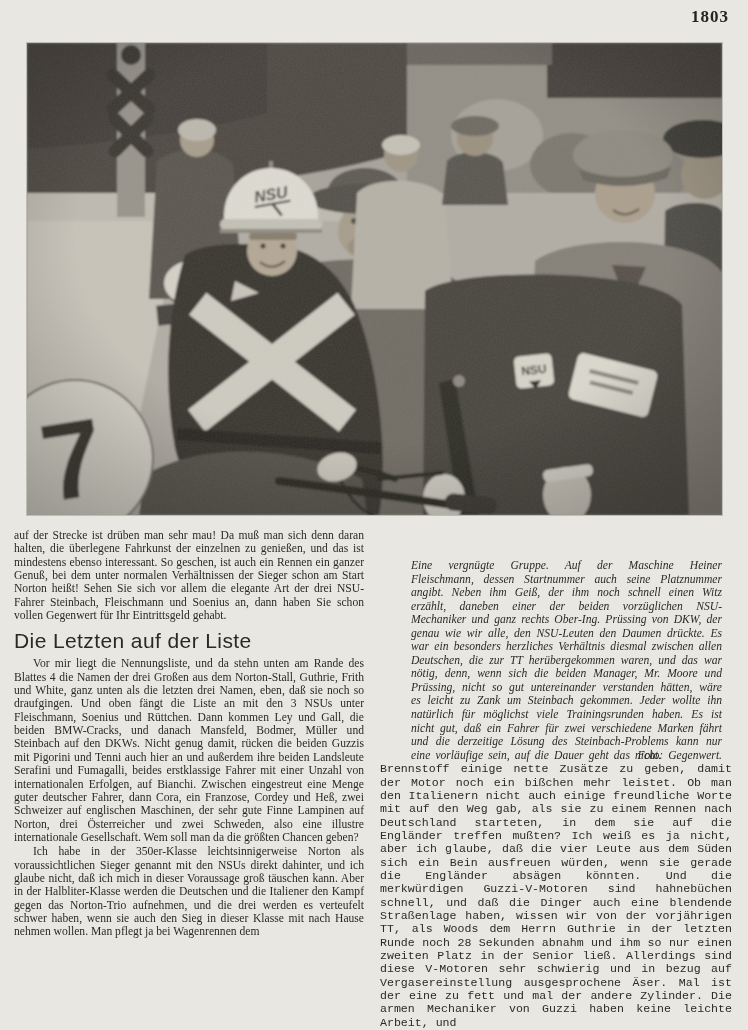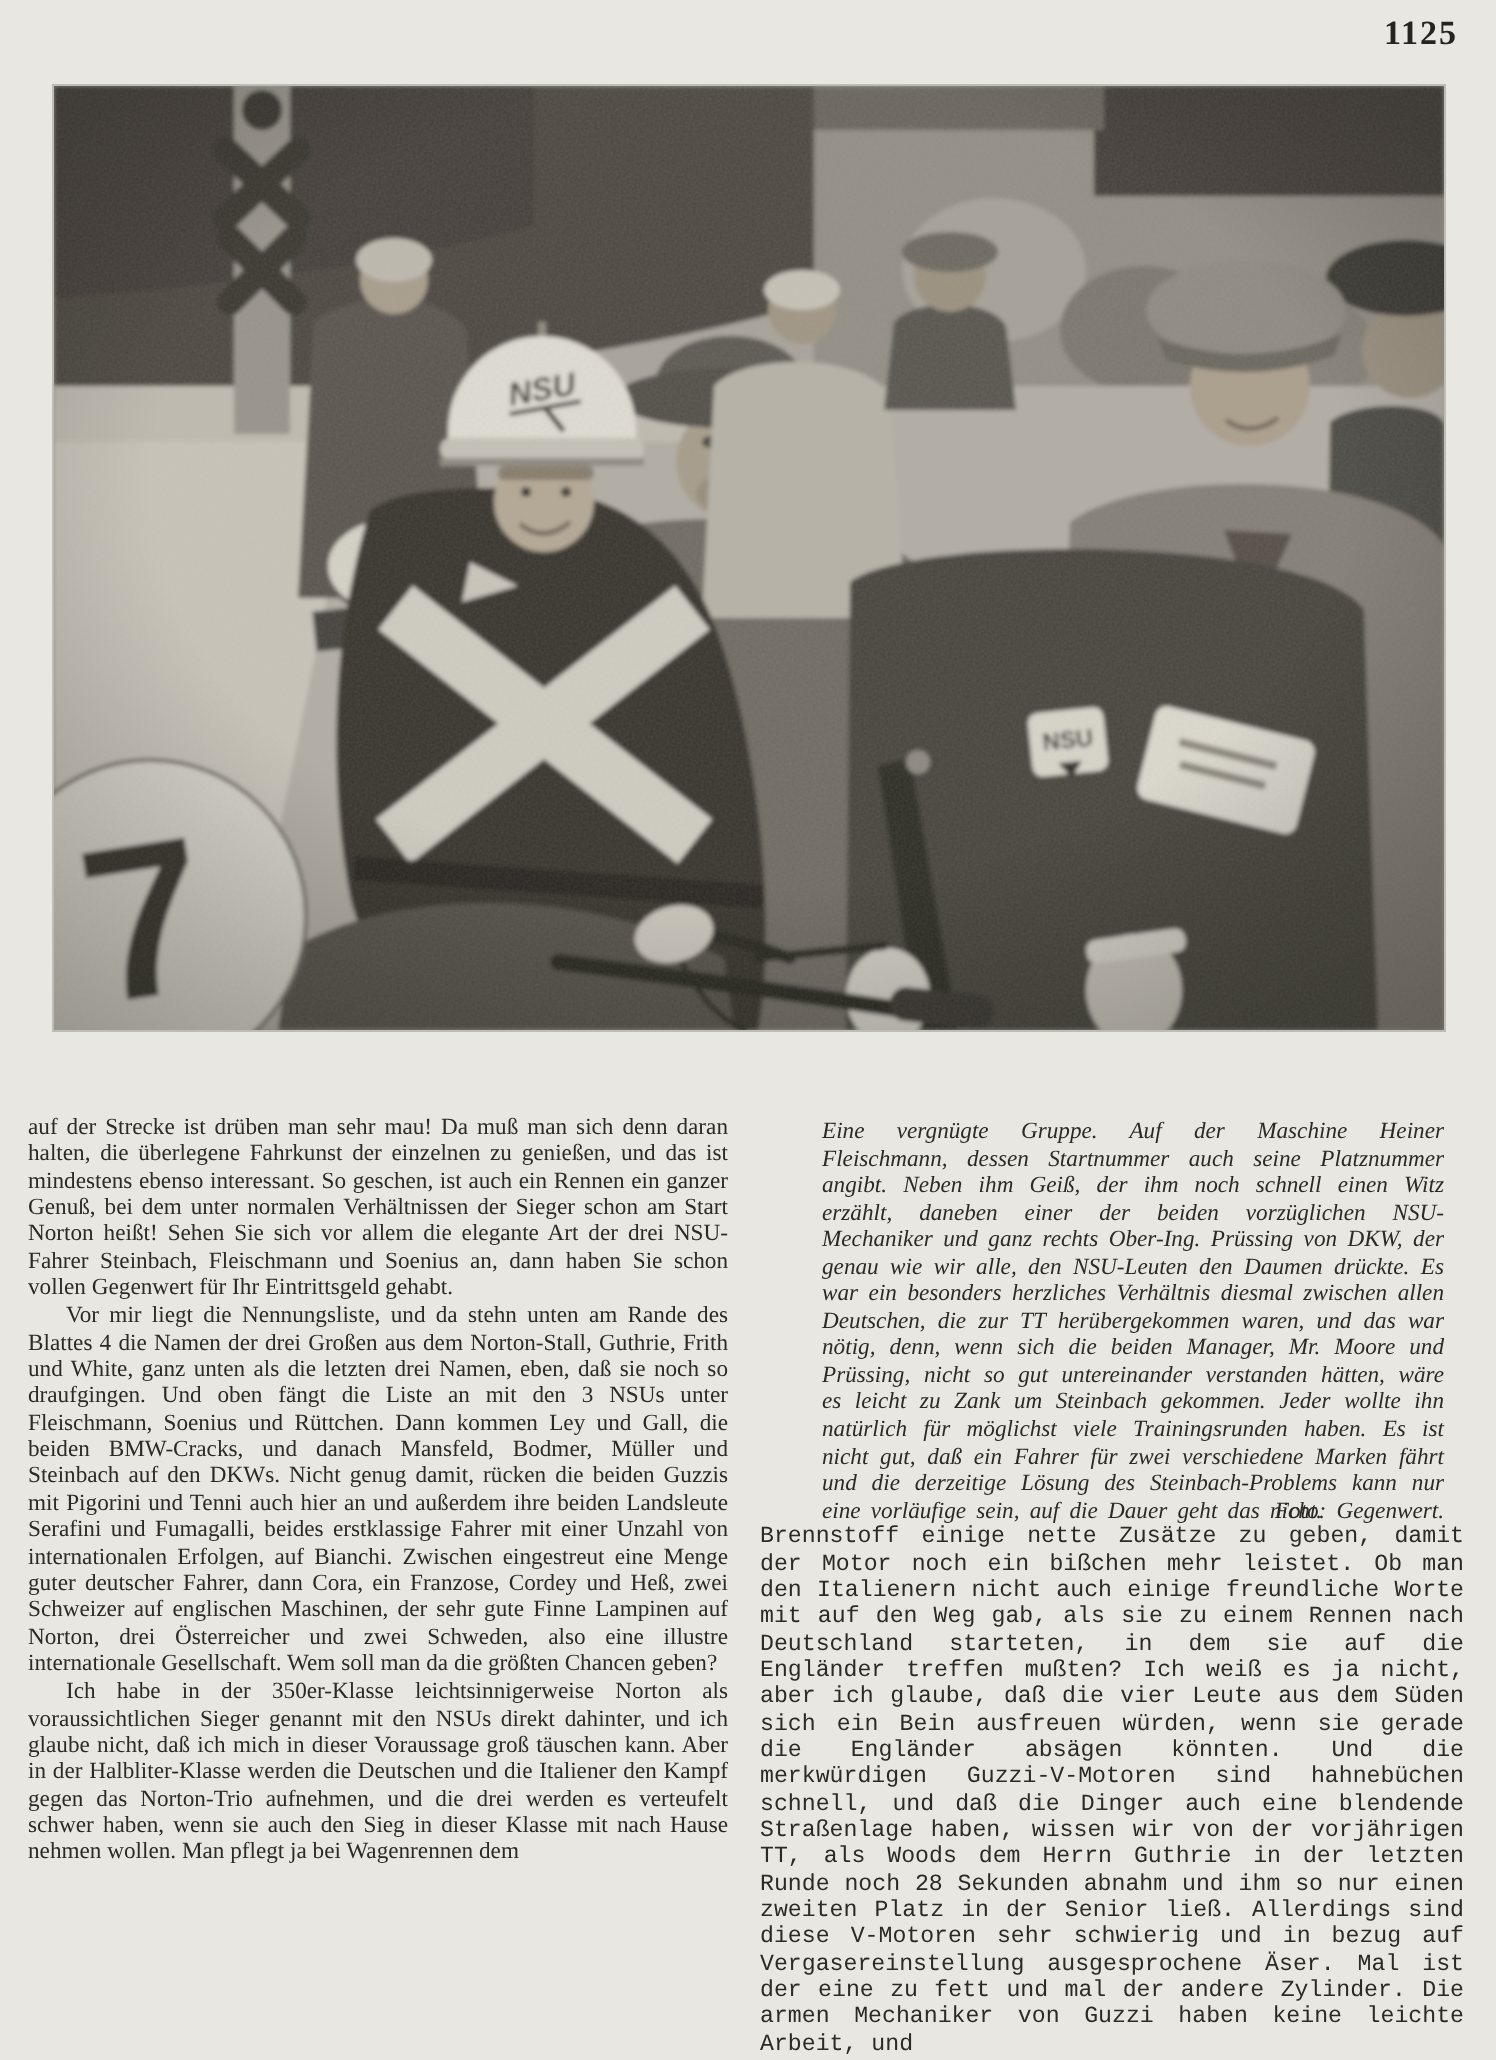--- a/index.html
+++ b/index.html
@@ -19,21 +19,21 @@
   }
   .photo{
     position:absolute;left:27px;top:43px;width:695px;height:472px;
     background:#a8a49b;
     box-shadow:0 0 0 1px rgba(60,58,52,.25);
   }
   .photo svg{display:block;width:695px;height:472px;}
   .col{position:absolute;text-align:justify;}
   .col p{margin:0 0 1px 0;text-indent:19px;font-size:11.6px;line-height:13.35px;}
   .col p.noindent{text-indent:0;}
-  .col-left{left:14px;top:529px;width:350px;margin-top:28px;}
+  .col-left{left:14px;top:529px;width:350px;}
   .col-right{left:380px;top:531px;width:352px;margin-top:28px;}
   h2.headline{
     font-family:"Liberation Sans", sans-serif;
     font-weight:400;
     font-size:21px;line-height:23px;
     letter-spacing:.4px;
     margin:7px 0 5px 0;
     color:#2b2925;
   }
   .caption{
@@ -48,21 +48,21 @@
   .caption .credit{
     position:absolute;right:0;bottom:0;
     font-style:italic;
     background:transparent;
   }
   .right-body{margin-top:37px;font-family:Liberation Mono, monospace;}
 </style>
 </head>
 <body>
 
-<div class="pagenum">1125</div>
+<div class="pagenum">1803</div>
 
 <div class="photo">
   <svg viewBox="0 0 695 472" xmlns="http://www.w3.org/2000/svg">
     <defs>
       <clipPath id="ph">
           <rect x="0" y="0" width="695" height="472"></rect>
         </clipPath>
       <clipPath id="tc">
         <path d="M158,212 C140,270 136,340 148,405 C158,452 205,472 250,472 L352,472 C362,420 352,320 328,264 C310,224 282,206 248,202 C212,200 175,200 158,212 Z"></path>
       </clipPath>
@@ -212,20 +212,21 @@
       </g>
 
       <rect x="0" y="0" width="695" height="472" filter="url(#grain)" opacity="0.16"></rect>
       <rect x="0" y="0" width="695" height="472" fill="url(#vig)"></rect>
     </g>
   </svg>
 </div>
 
 <div class="col col-left">
   <p class="noindent">auf der Strecke ist drüben man sehr mau! Da muß man sich denn daran halten, die überlegene Fahrkunst der einzelnen zu genießen, und das ist mindestens ebenso interessant. So geschen, ist auch ein Rennen ein ganzer Genuß, bei dem unter normalen Verhältnissen der Sieger schon am Start Norton heißt! Sehen Sie sich vor allem die elegante Art der drei NSU-Fahrer Steinbach, Fleischmann und Soenius an, dann haben Sie schon vollen Gegenwert für Ihr Eintrittsgeld gehabt.</p>
+  <h2 class="headline">Die Letzten auf der Liste</h2>
   <p>Vor mir liegt die Nennungsliste, und da stehn unten am Rande des Blattes 4 die Namen der drei Großen aus dem Norton-Stall, Guthrie, Frith und White, ganz unten als die letzten drei Namen, eben, daß sie noch so draufgingen. Und oben fängt die Liste an mit den 3 NSUs unter Fleischmann, Soenius und Rüttchen. Dann kommen Ley und Gall, die beiden BMW-Cracks, und danach Mansfeld, Bodmer, Müller und Steinbach auf den DKWs. Nicht genug damit, rücken die beiden Guzzis mit Pigorini und Tenni auch hier an und außerdem ihre beiden Landsleute Serafini und Fumagalli, beides erstklassige Fahrer mit einer Unzahl von internationalen Erfolgen, auf Bianchi. Zwischen eingestreut eine Menge guter deutscher Fahrer, dann Cora, ein Franzose, Cordey und Heß, zwei Schweizer auf englischen Maschinen, der sehr gute Finne Lampinen auf Norton, drei Österreicher und zwei Schweden, also eine illustre internationale Gesellschaft. Wem soll man da die größten Chancen geben?</p>
   <p>Ich habe in der 350er-Klasse leichtsinnigerweise Norton als voraussichtlichen Sieger genannt mit den NSUs direkt dahinter, und ich glaube nicht, daß ich mich in dieser Voraussage groß täuschen kann. Aber in der Halbliter-Klasse werden die Deutschen und die Italiener den Kampf gegen das Norton-Trio aufnehmen, und die drei werden es verteufelt schwer haben, wenn sie auch den Sieg in dieser Klasse mit nach Hause nehmen wollen. Man pflegt ja bei Wagenrennen dem</p>
 </div>
 
 <div class="col col-right">
   <div class="caption">
     <span>Eine vergnügte Gruppe. Auf der Maschine Heiner Fleischmann, dessen Startnummer auch seine Platznummer angibt. Neben ihm Geiß, der ihm noch schnell einen Witz erzählt, daneben einer der beiden vorzüglichen NSU-Mechaniker und ganz rechts Ober-Ing. Prüssing von DKW, der genau wie wir alle, den NSU-Leuten den Daumen drückte. Es war ein besonders herzliches Verhältnis diesmal zwischen allen Deutschen, die zur TT herübergekommen waren, und das war nötig, denn, wenn sich die beiden Manager, Mr. Moore und Prüssing, nicht so gut untereinander verstanden hätten, wäre es leicht zu Zank um Steinbach gekommen. Jeder wollte ihn natürlich für möglichst viele Trainingsrunden haben. Es ist nicht gut, daß ein Fahrer für zwei verschiedene Marken fährt und die derzeitige Lösung des Steinbach-Problems kann nur eine vorläufige sein, auf die Dauer geht das nicht.</span>
     <span class="credit">Foto: Gegenwert.</span>
   </div>
   <p class="noindent right-body">Brennstoff einige nette Zusätze zu geben, damit der Motor noch ein bißchen mehr leistet. Ob man den Italienern nicht auch einige freundliche Worte mit auf den Weg gab, als sie zu einem Rennen nach Deutschland starteten, in dem sie auf die Engländer treffen mußten? Ich weiß es ja nicht, aber ich glaube, daß die vier Leute aus dem Süden sich ein Bein ausfreuen würden, wenn sie gerade die Engländer absägen könnten. Und die merkwürdigen Guzzi-V-Motoren sind hahnebüchen schnell, und daß die Dinger auch eine blendende Straßenlage haben, wissen wir von der vorjährigen TT, als Woods dem Herrn Guthrie in der letzten Runde noch 28 Sekunden abnahm und ihm so nur einen zweiten Platz in der Senior ließ. Allerdings sind diese V-Motoren sehr schwierig und in bezug auf Vergasereinstellung ausgesprochene Äser. Mal ist der eine zu fett und mal der andere Zylinder. Die armen Mechaniker von Guzzi haben keine leichte Arbeit, und</p>

